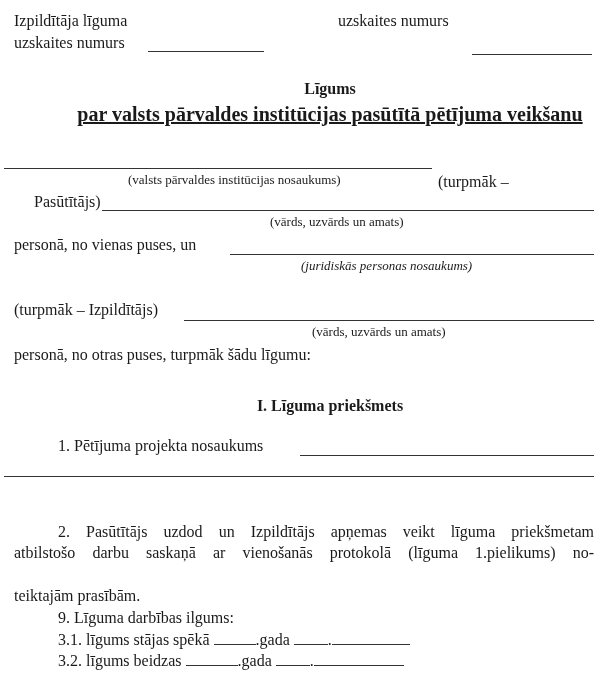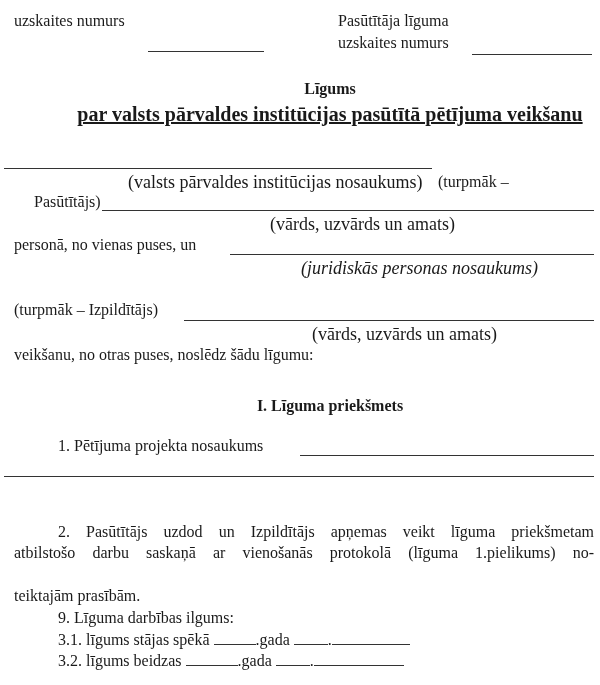--- a/index.html
+++ b/index.html
@@ -3,34 +3,34 @@
 <meta charset="utf-8">
 <style>
   html, body { margin: 0; padding: 0; background: #ffffff; }
   body {
     width: 600px; height: 685px; position: relative; overflow: hidden;
     font-family: "Liberation Serif", "DejaVu Serif", serif;
     color: #1a1a1a; font-size: 16px;
   }
   .abs { position: absolute; white-space: nowrap; }
   .line { position: absolute; height: 0; border-top: 1.2px solid #333; }
-  .small { font-size: 18px; }
+  .small { font-size: 13px; }
   .bold { font-weight: bold; padding-left: 30px; }
   .center { text-align: center; width: 600px; left: 0; }
 </style>
 </head>
 <body>
 
 <div class="abs" style="left:14px; top:10px; line-height:22px;">
+  <div>Izpildītāja līguma</div>
   <div>uzskaites numurs</div>
 </div>
 <div class="line" style="left:148px; top:51px; width:116px;"></div>
 
 <div class="abs" style="left:338px; top:10px; line-height:22px;">
-  <div>Pasūtītāja līguma</div>
   <div>uzskaites numurs</div>
 </div>
 <div class="line" style="left:472px; top:54px; width:120px;"></div>
 
 <div class="abs center bold" style="top:80px; font-size:16px;">Līgums</div>
 <div class="abs center bold" style="top:103px; font-size:20px;text-decoration:underline;">par valsts pārvaldes institūcijas pasūtītā pētījuma veikšanu</div>
 
 <div class="line" style="left:4px; top:168px; width:428px;"></div>
 <div class="abs" style="left:438px; top:151px;margin-top:22px;">(turpmāk –</div>
 <div class="abs small" style="left:128px; top:172px;">(valsts pārvaldes institūcijas nosaukums)</div>
@@ -40,21 +40,21 @@
 <div class="abs small" style="left:270px; top:214px;">(vārds, uzvārds un amats)</div>
 
 <div class="abs" style="left:14px; top:236px;">personā, no vienas puses, un</div>
 <div class="line" style="left:230px; top:254px; width:364px;"></div>
 <div class="abs small" style="left:301px; top:258px;font-style:italic;">(juridiskās personas nosaukums)</div>
 
 <div class="abs" style="left:14px; top:301px;">(turpmāk – Izpildītājs)</div>
 <div class="line" style="left:184px; top:320px; width:410px;"></div>
 <div class="abs small" style="left:312px; top:324px;">(vārds, uzvārds un amats)</div>
 
-<div class="abs" style="left:14px; top:346px;">veikšanu, no otras puses, noslēdz šādu līgumu:</div>
+<div class="abs" style="left:14px; top:346px;">personā, no otras puses, turpmāk šādu līgumu:</div>
 
 <div class="abs center bold" style="top:376px;margin-top:21px;">I. Līguma priekšmets</div>
 
 <div class="abs" style="left:58px; top:437px;">1. Pētījuma projekta nosaukums</div>
 <div class="line" style="left:300px; top:455px; width:294px;"></div>
 <div class="line" style="left:4px; top:476px; width:590px;"></div>
 
 <div class="abs" style="left:58px; top:523px; width:536px; text-align:justify; text-align-last:justify;">2. Pasūtītājs uzdod un Izpildītājs apņemas veikt līguma priekšmetam</div>
 <div class="abs" style="left:14px; top:544px; width:580px; text-align:justify; text-align-last:justify;">atbilstošo darbu saskaņā ar vienošanās protokolā (līguma 1.pielikums) no-</div>
 <div class="abs" style="left:14px; top:587px;">teiktajām prasībām.</div>

